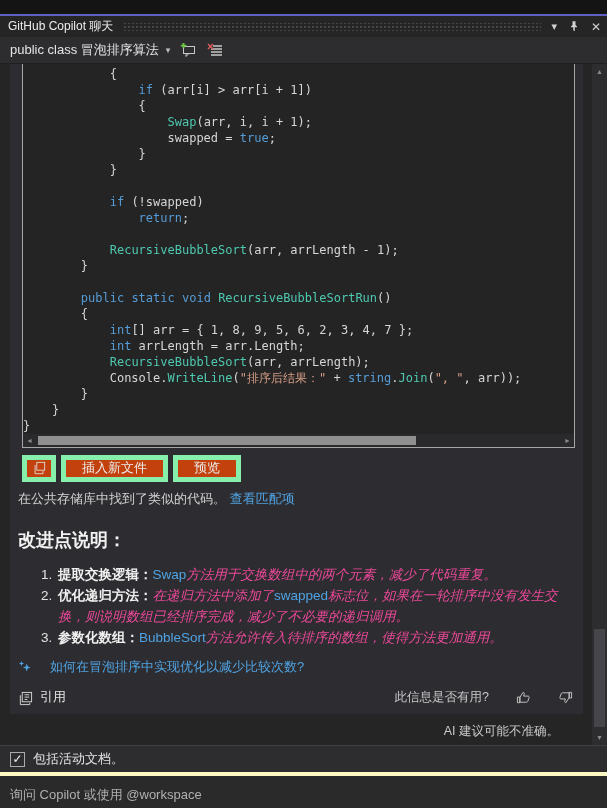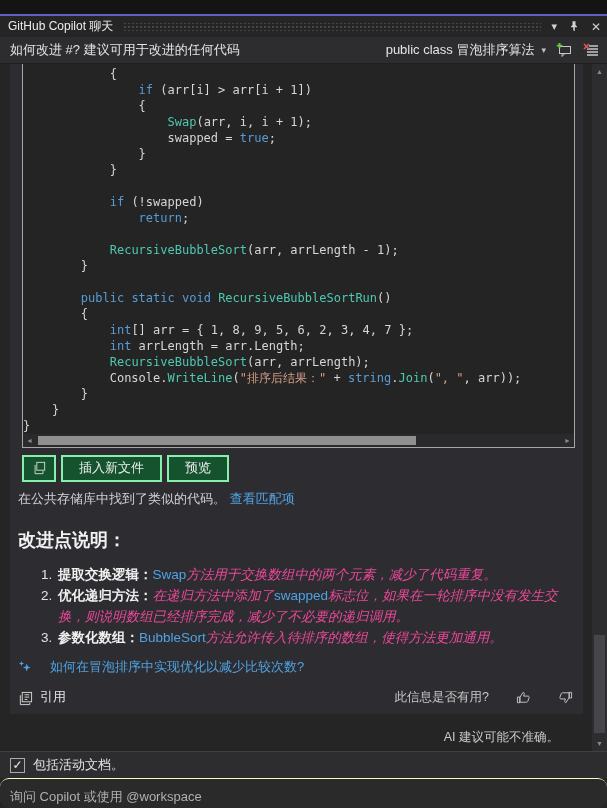--- a/index.html
+++ b/index.html
@@ -45,21 +45,21 @@
                font-family:"DejaVu Sans Mono", monospace; font-size:12px; }
   .cl { height:16px; line-height:16px; white-space:pre; }
   .tk-p { color:#d6d6d6; } .tk-k { color:#569cd6; } .tk-t { color:#4ec9b0; } .tk-s { color:#d69d85; }
   .hscroll { height:13px; background:#2a2a2c; display:flex; align-items:center; flex:0 0 auto; }
   .hscroll .arr { width:13px; font-size:7px; color:#8a8a8a; text-align:center; line-height:13px; }
   .hscroll .track { flex:1; height:13px; position:relative; }
   .hscroll .thumb { position:absolute; left:2px; top:2px; height:9px; width:72%; background:#8f8f8f; }
 
   
   .actionbar { height:40px; display:flex; align-items:center; gap:5px; padding:0 0 0 12px; flex:0 0 auto; }
-  .btn { background:#14532d; border:2px solid #86efac; color:#ececec; font-size:13px;
+  .btn { background:#c2410c; border:5px solid #86efac; color:#ececec; font-size:13px;
          height:27px; display:flex; align-items:center; justify-content:center;
          padding:0 16px; cursor:pointer; font-family:Liberation Serif, serif; }
   .btn.icon-btn { width:34px; padding:0; }
 
   .similar { padding:2px 10px 0 8px; font-size:13px; color:#d2d2d2; height:30px; flex:0 0 auto; }
   a.link { color:#4fa3e3; text-decoration:none; cursor:pointer; }
 
   .heading { color:#f2f2f2; font-size:18px; font-weight:bold; margin:10px 0 8px; padding-left:8px; flex:0 0 auto; }
 
   ol.explain { margin:4px 0 0; padding-left:46px; color:#e2e2e2; font-size:13.5px; line-height:21px; flex:0 0 auto; }
@@ -85,21 +85,21 @@
   .vscroll .arr { position:absolute; left:0; right:0; text-align:center; font-size:7px; color:#8a8a8a; }
   .vscroll .arr.up { top:4px; } .vscroll .arr.down { bottom:4px; }
   .vscroll .vthumb { position:absolute; left:2px; right:2px; bottom:18px; height:98px; background:#45454a; }
 
   
   .footer-check { height:27px; background:#2d2d30; border-top:1px solid #3f3f46;
                   display:flex; align-items:center; padding-left:10px; flex:0 0 auto; }
   .checkbox { width:15px; height:15px; border:1px solid #aaaaaa; background:#2d2d30; color:#ececec;
               font-size:12px; line-height:13px; text-align:center; cursor:pointer; }
   .footer-check label { margin-left:8px; color:#e2e2e2; font-size:13px; }
-  .footer-input { flex:0 0 auto; height:30px; background:#2a2a2b; border-top:1px solid #fef9c3;border-radius:9px; }
+  .footer-input { flex:0 0 auto; height:36px; background:#2a2a2b; border-top:4px solid #fef9c3; }
   .footer-input input { width:100%; height:100%; background:transparent; border:none; outline:none;
                         color:#cccccc; font-size:13px; padding:5px 10px 0; font-family:inherit; }
   .footer-input input::placeholder { color:#b0b0b0; opacity:1; }
 </style>
 </head>
 <body>
 
 <div class="panel">
 
   <div class="top-strip"></div>
@@ -113,21 +113,20 @@
       <span style="display:flex;">
         <svg width="12" height="13" viewBox="0 0 16 16">
             <path d="M6 1h4v5l2 2v1H9v5H8l-1-1v-4H4V8l2-2z" fill="#d0d0d0"></path>
           </svg>
       </span>
       <span class="glyph" style="font-size:12px;">✕</span>
     </div>
   </div>
 
   <div class="toolbar">
-    <span class="question">如何改进 #? 建议可用于改进的任何代码</span>
     <div class="context-btn">
       <span>public class 冒泡排序算法</span>
       <span class="caret">▾</span>
     </div>
     <span class="toolbar-icon">
       <svg width="17" height="15" viewBox="0 0 17 15">
         <rect x="3.5" y="3.5" width="11" height="7" fill="none" stroke="#c8c8c8"></rect>
         <path d="M6 10.5v3l3-3" fill="none" stroke="#c8c8c8"></path>
         <path d="M4 1h2v2h2v2H6v2H4V5H2V3h2z" fill="#6cc644" transform="translate(-1,-1) scale(0.9)"></path>
       </svg>

